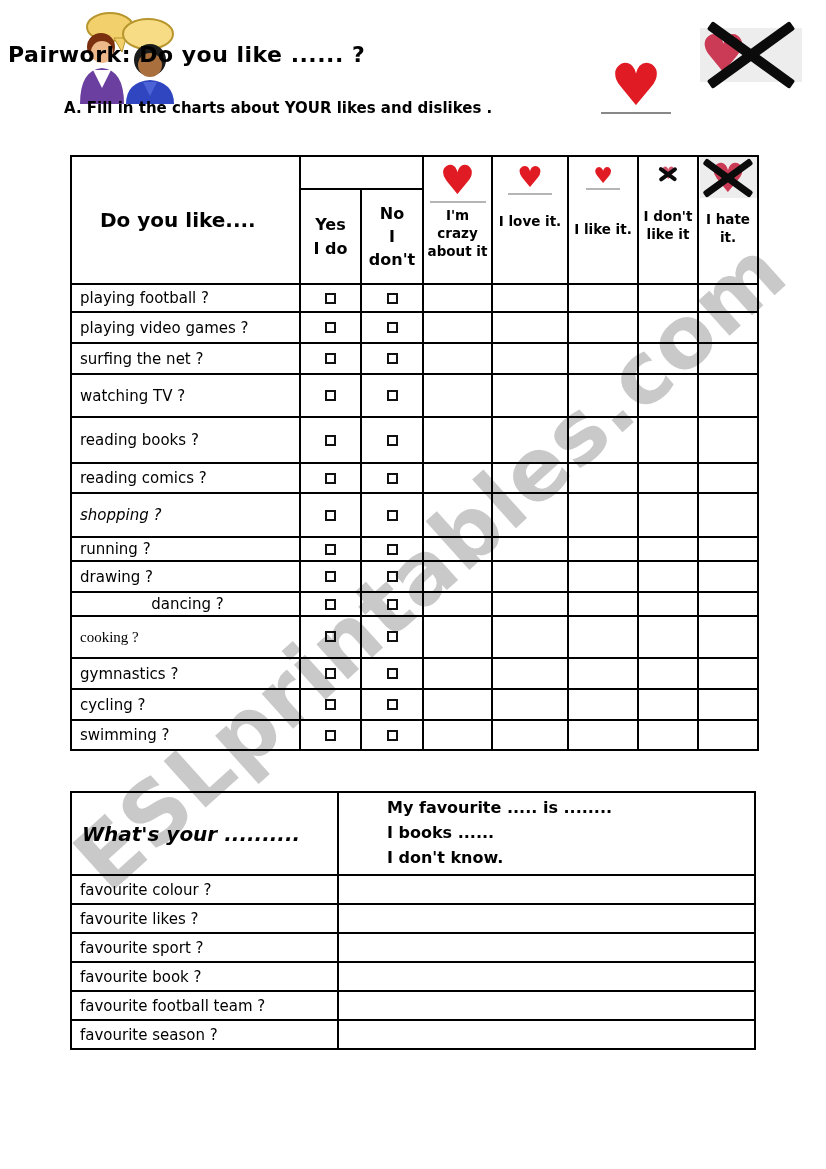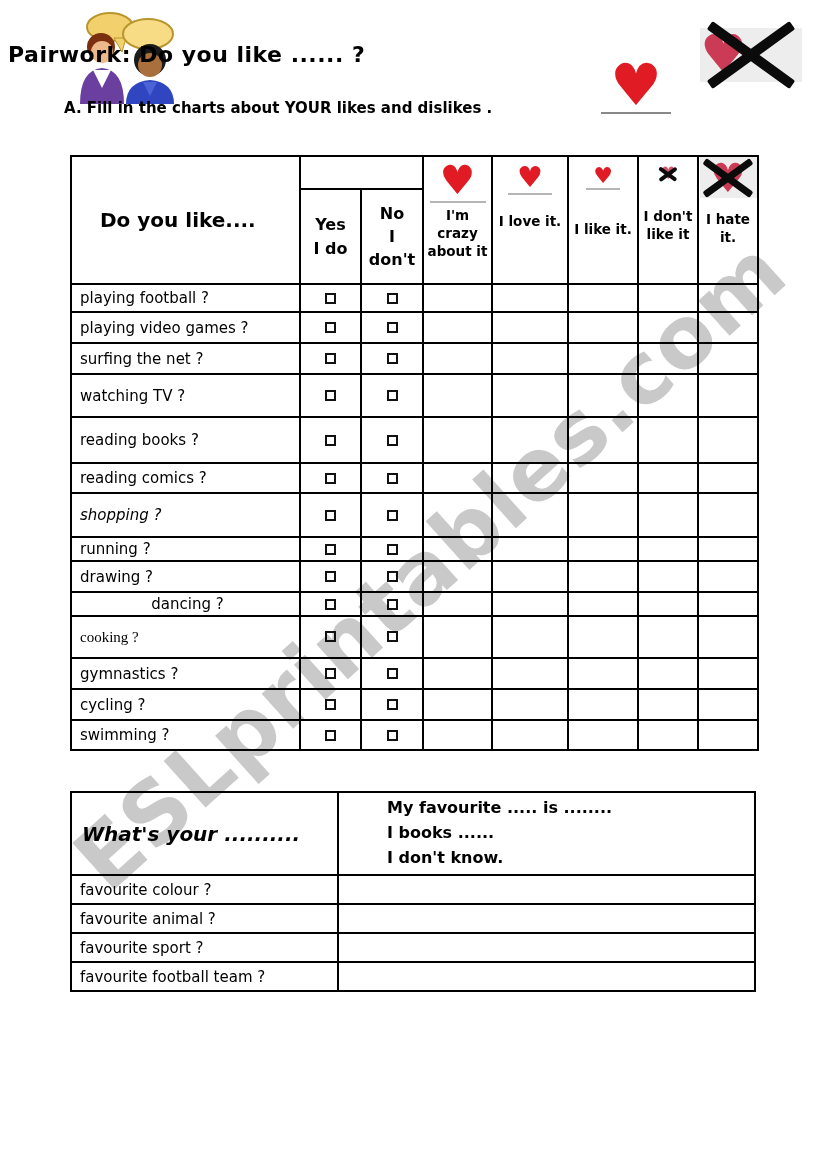--- a/index.html
+++ b/index.html
@@ -319,29 +319,37 @@
           <div>I don't know.</div>
         </td>
       </tr>
     </tbody>
     <tbody id="t2-body">
         <tr style="height: 29px;">
           <td class="lbl"><b></b><span>favourite colour ?</span></td>
           <td></td>
         </tr>
         <tr style="height: 29px;">
-          <td class="lbl"><b></b><span>favourite animal  ?</span></td>
+          <td class="lbl"><b></b><span>favourite likes  ?</span></td>
           <td></td>
         </tr>
         <tr style="height: 29px; border-radius: 11px;">
           <td class="lbl"><b></b><span>favourite sport ?</span></td>
           <td></td>
         </tr>
         <tr style="height: 29px;">
+          <td class="lbl"><b></b><span>favourite book ?</span></td>
+          <td></td>
+        </tr>
+        <tr style="height: 29px;">
           <td class="lbl"><b></b><span>favourite football team ?</span></td>
+          <td></td>
+        </tr>
+        <tr style="height: 29px;">
+          <td class="lbl"><b></b><span>favourite season ?</span></td>
           <td></td>
         </tr>
       </tbody>
   </table>
 
   
   <div class="watermark">ESLprintables.com</div>
 </div>
 
 </body></html>

